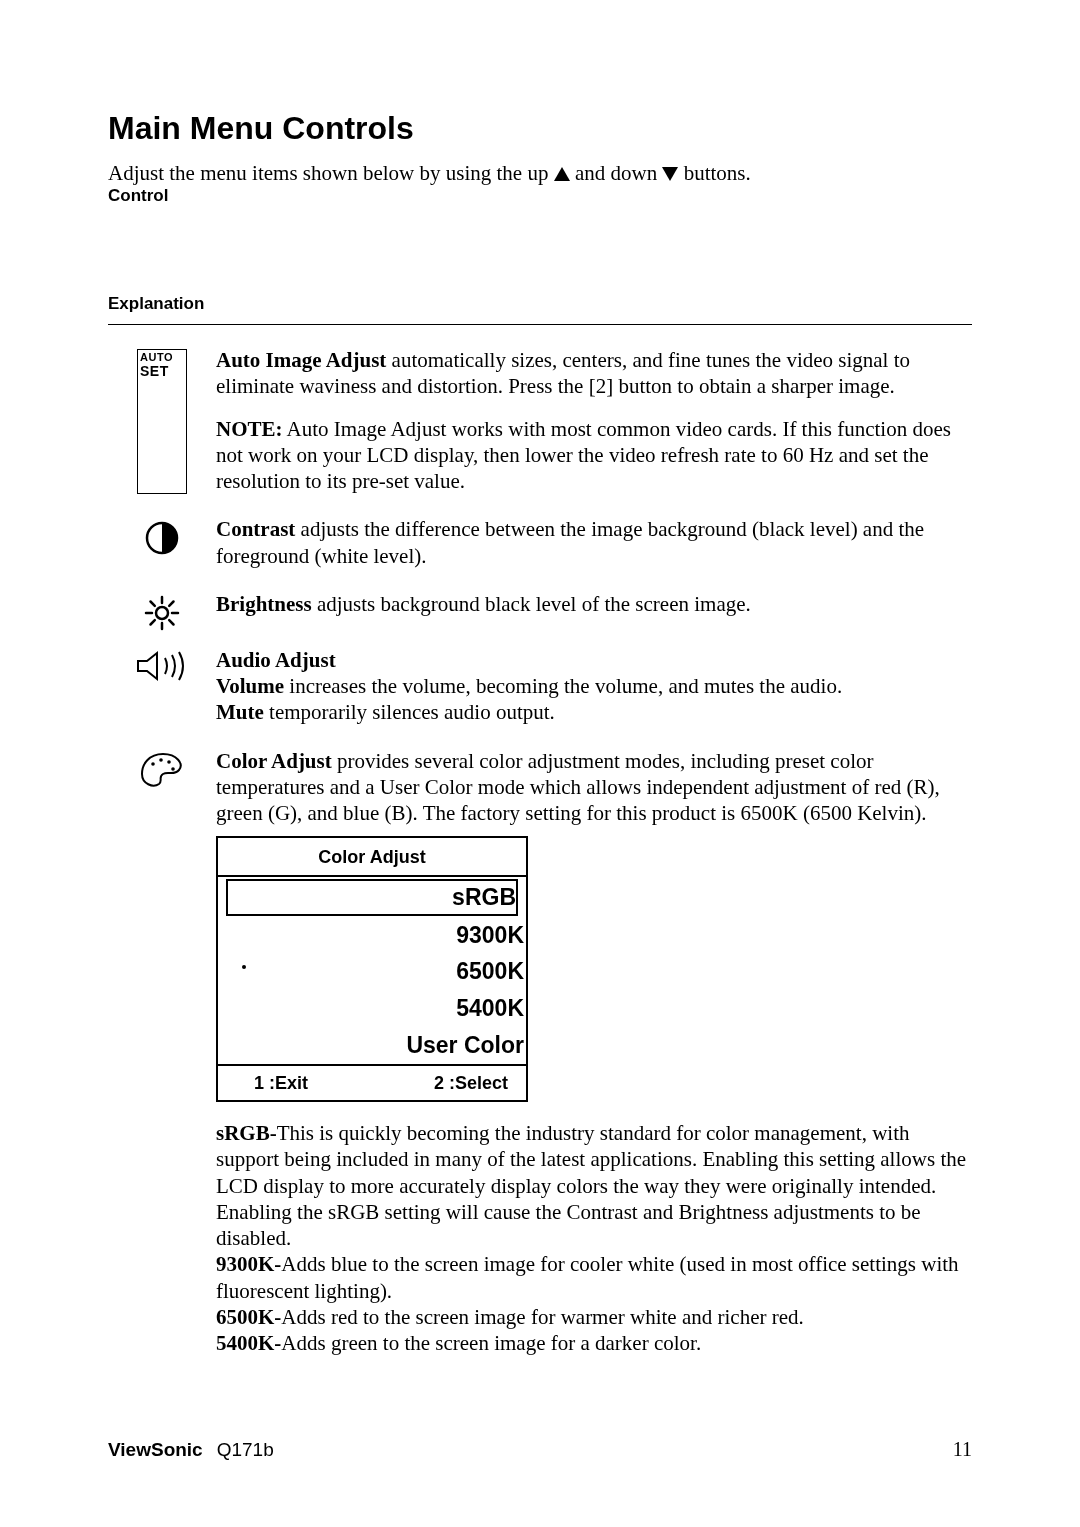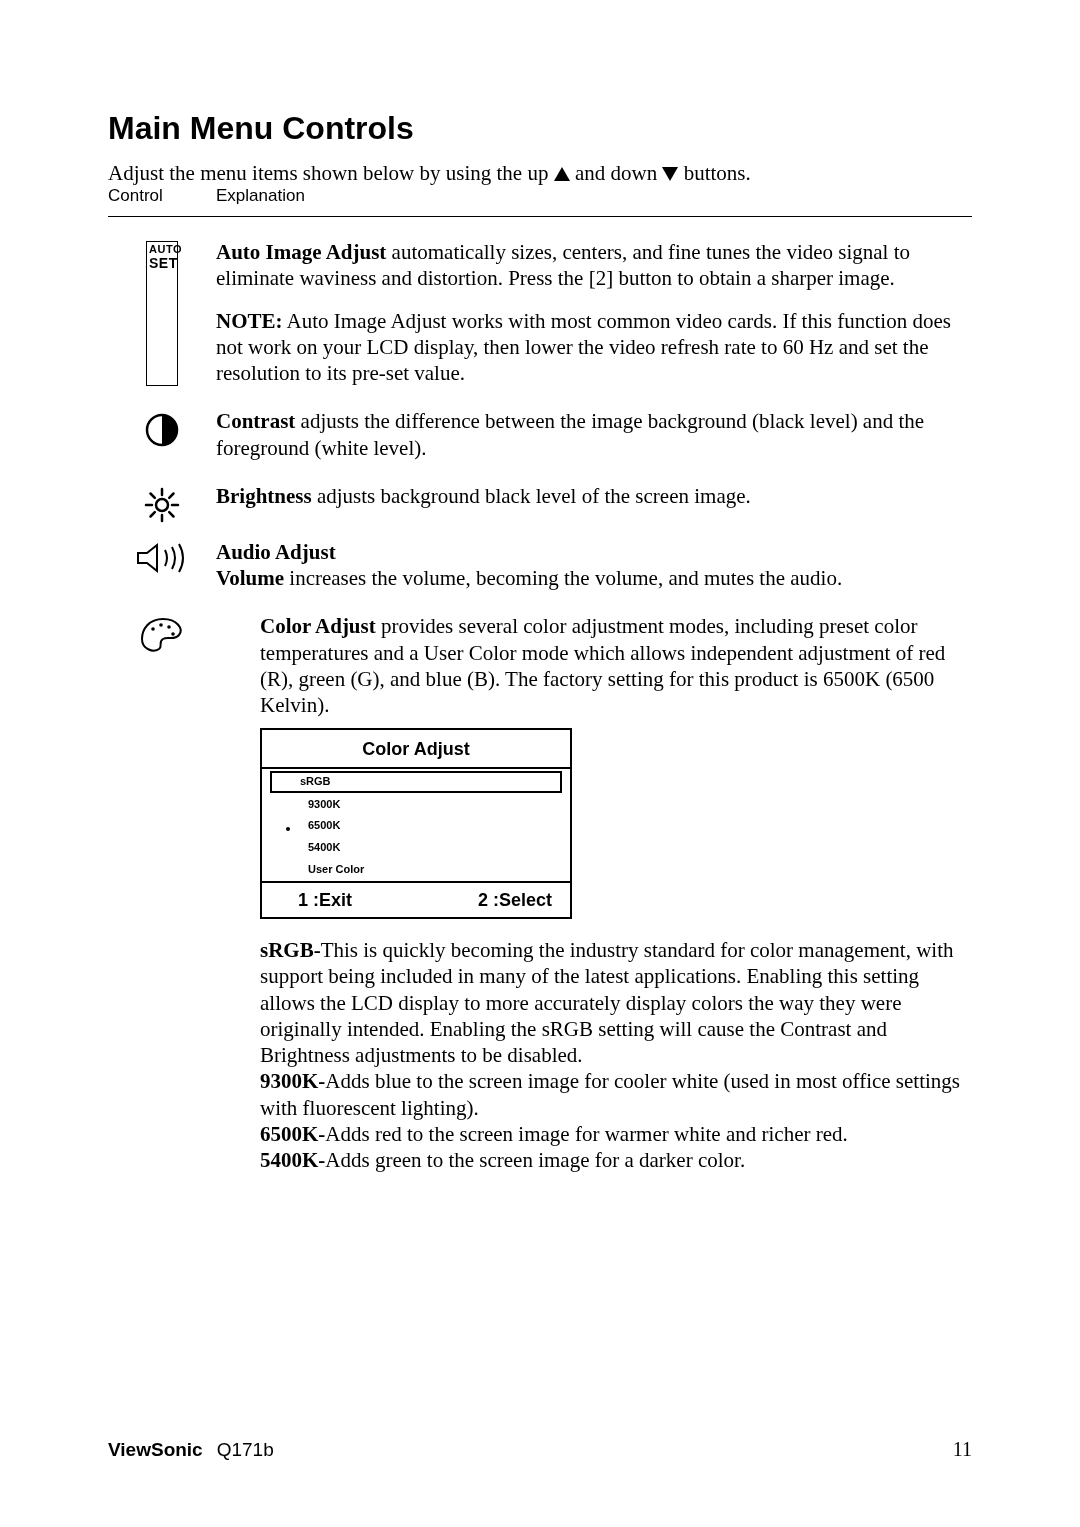--- a/index.html
+++ b/index.html
@@ -34,25 +34,26 @@
     border-bottom: 14px solid #000;
   }
   .tri-down {
     border-left: 8px solid transparent;
     border-right: 8px solid transparent;
     border-top: 14px solid #000;
   }
   .table-head {
     display: flex;
     font-family: Arial, Helvetica, sans-serif;
-    font-weight: normal;
+    font-weight: bold;
     font-size: 17px;
     border-bottom: 1.5px solid #000;
     padding-bottom: 10px;
     margin-bottom: 22px;
+    flex-direction: column;
   }
   .col-control { width: 108px; flex: 0 0 108px; }
   .col-exp { flex: 1; }
   .row {
     display: flex;
     margin-bottom: 22px;
   }
   .icon-cell {
     width: 108px;
     flex: 0 0 108px;
@@ -62,21 +63,21 @@
   }
   .exp-cell {
     flex: 1;
     font-size: 21px;
     line-height: 1.25;
   }
   .exp-cell p { margin-bottom: 0; }
   .b { font-weight: bold; }
   
   .auto-set {
-    width: 32px;
+    width: 50px;
     border: 1.5px solid #000;
     font-family: Arial, Helvetica, sans-serif;
     text-align: left;
     line-height: 1.05;
     padding: 2px 2px 1px 2px;
   }
   .auto-set .l1 { font-size: 11px; font-weight: bold; letter-spacing: 0.5px; }
   .auto-set .l2 { font-size: 14px; font-weight: bold; letter-spacing: 0.5px; }
   svg.ic { display: block; }
   
@@ -92,24 +93,25 @@
     font-weight: bold;
     font-size: 18px;
     padding: 8px 0 6px 0;
     border-bottom: 2px solid #000;
   }
   .osd-items {
     border-bottom: 2px solid #000;
   }
   .osd-item {
     font-weight: bold;
-    font-size: 11px;
+    font-size: 23px;
     padding: 2px 0 2px 44px;
     position: relative;
     border: 2px solid transparent;
+    text-align: right;
   }
   .osd-item.sel {
     border: 2px solid #000;
     margin: 2px 8px 1px 8px;
     padding-left: 28px;
   }
   .osd-item .dot {
     position: absolute;
     left: 22px;
     top: 10px;
@@ -219,24 +221,27 @@
         <path d="M30 9 Q34 17 30 25" fill="none" stroke="#000" stroke-width="2"></path>
         <path d="M37 6 Q43 17 37 28" fill="none" stroke="#000" stroke-width="2"></path>
         <path d="M44 3 Q52 17 44 31" fill="none" stroke="#000" stroke-width="2"></path>
       </svg>
     </div>
     <div class="exp-cell">
       <p class="b">Audio Adjust</p>
       <p>
         <span class="b">Volume</span><span> increases the volume, becoming the volume, and mutes the audio.</span>
       </p>
-    </div>
-  </div>
-
-  <div class="row" style="margin-bottom:0;gap:44px;">
+      <p>
+        <span class="b">Mute</span><span> temporarily silences audio output.</span>
+      </p>
+    </div>
+  </div>
+
+  <div class="row" style="margin-bottom:0;">
     <div class="icon-cell">
       <svg class="ic" width="46" height="40" viewBox="0 0 46 40">
         <path d="M24 4 C10 4 3 14 3 24 C3 34 14 38 20 34 C24 31 19 27 24 24 C29 21 35 26 40 20 C45 14 38 4 24 4 Z" fill="none" stroke="#000" stroke-width="2"></path>
         <circle cx="14" cy="14" r="1.8" fill="#000"></circle>
         <circle cx="22" cy="10" r="1.8" fill="#000"></circle>
         <circle cx="30" cy="12" r="1.8" fill="#000"></circle>
         <circle cx="34" cy="19" r="1.8" fill="#000"></circle>
       </svg>
     </div>
     <div class="exp-cell">

